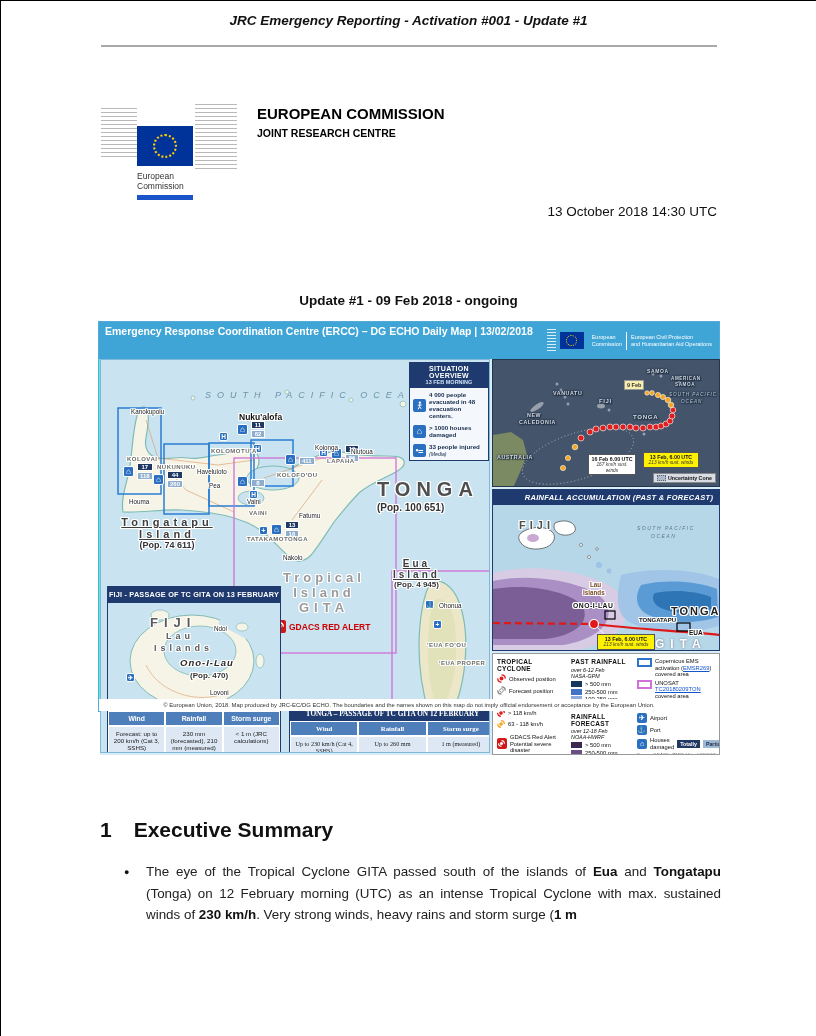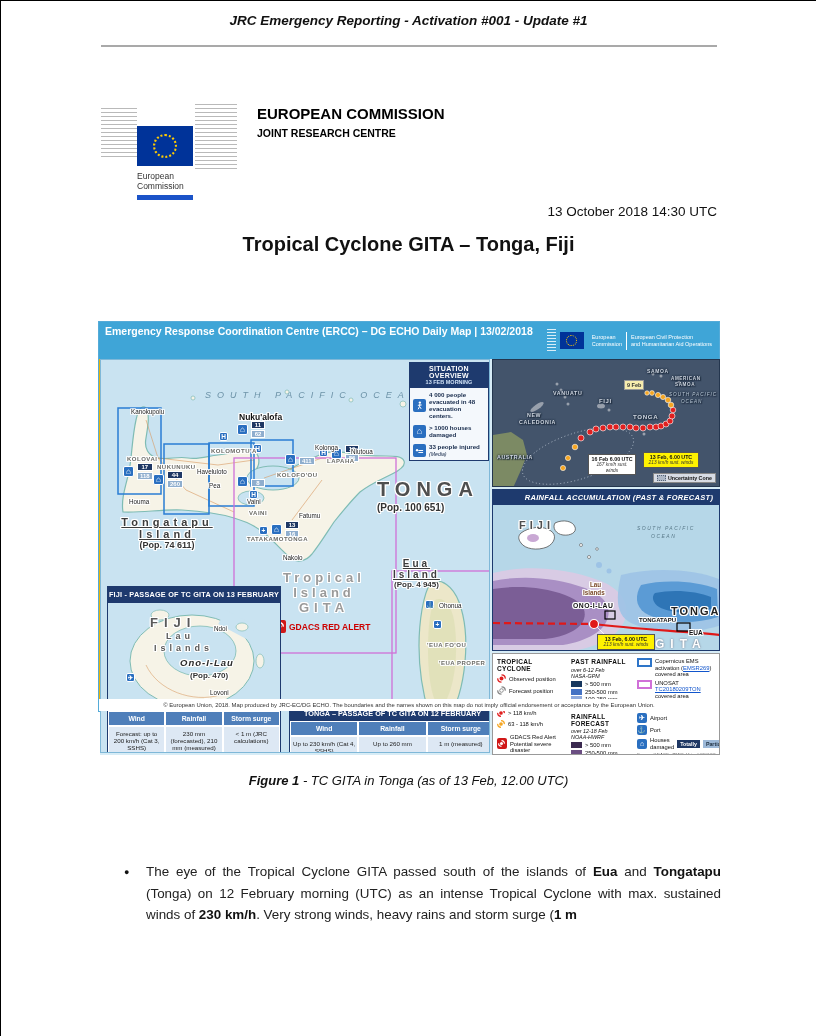--- a/index.html
+++ b/index.html
@@ -25,21 +25,21 @@
   .ec-flag { position:absolute; left:36px; top:30px; width:56px; height:40px; background:#003399; }
   .star-ring { position:absolute; left:50%; top:50%; width:24px; height:24px; margin:-12px 0 0 -12px;
                border:2px dotted #FFCC00; border-radius:50%; }
   .ec-cap { position:absolute; left:36px; top:75px; font-size:8.5px; line-height:10px; color:#333; }
   .ec-bar { position:absolute; left:36px; top:99px; width:56px; height:5px; background:#1b53c8; }
   .ec-name { position:absolute; left:256px; top:104px; font-size:15px; font-weight:bold; color:#000; }
   .ec-dept { position:absolute; left:256px; top:126px; font-size:10.5px; font-weight:bold; color:#000; }
 
   
   .map-fig { position:absolute; left:97px; top:320px; width:622px; height:391px;
-             border:1px solid #55abd8; background:#eab308; }
+             border:1px solid #55abd8; background:#5eead4; }
   .map-head { position:absolute; top:0; left:0; right:0; height:37px; background:#3fa5d7; color:#fff; }
   .mh1 { position:absolute; left:6px; top:3px; font-size:10.5px; font-weight:bold; }
   .mh2 { position:absolute; left:6px; top:16px; font-size:15px; font-weight:bold; }
   .eu-mini { position:absolute; right:3px; top:3px; height:31px; display:flex; align-items:center; }
   .eu-mini-flag { width:24px; height:17px; background:#003399; position:relative; margin:0 4px; }
   .eu-mini-flag .star-ring { width:11px; height:11px; margin:-5.5px 0 0 -5.5px; border-width:1.5px; }
   .eu-mini-waves { width:9px; height:24px; background:repeating-linear-gradient(to bottom,#d9eef8 0 1px,transparent 1px 3px); }
   .eu-mini-txt { font-size:5.5px; line-height:6.5px; color:#fff; padding:0 4px; }
   .eu-div { width:1px; height:18px; background:#fff; }
 
@@ -82,21 +82,21 @@
   .inset-title { height:16px; background:#1e3a6e; color:#fff; font-size:7.3px; font-weight:bold;
                  text-align:center; line-height:16px; letter-spacing:.2px; }
   .fiji-map { position:relative; width:100%; height:108px; overflow:hidden; }
   .mini-tbl { position:absolute; left:0; bottom:0; width:100%; }
   .mini-tbl .hd, .mini-tbl .vl { display:flex; }
   .mini-tbl .hd div { flex:1; background:#4f7fba; color:#fff; font-size:6.8px; font-weight:bold;
                       text-align:center; line-height:13px; border:.5px solid #fff; }
   .mini-tbl .vl div { flex:1; background:#dde8f4; color:#222; font-size:6.2px; line-height:7px;
                       text-align:center; padding:3px 2px; border:.5px solid #fff; }
   
-  .tonga-tbl { position:absolute; left:188px; top:346px; width:207px; border:1px solid #1e3a6e; background:#dde8f4; }
+  .tonga-tbl { position:absolute; left:188px; top:346px; width:207px; border:1px solid #1e3a6e; background:#dde8f4;font-family:Liberation Serif, serif; }
   .tt-title { background:#1e3a6e; color:#fff; font-size:7.3px; font-weight:bold; text-align:center; line-height:14px; }
 
   
   .rightcol { position:absolute; left:392px; top:0; width:228px; height:396px; }
   .track-panel { position:absolute; left:0; top:0; width:228px; height:128px; background:#43546b;
                  border:1px solid #24364e; overflow:hidden; }
   .trk-lbl { font-size:5.3px; font-weight:bold; letter-spacing:.6px; color:#cfd6e0; }
   .callout { position:absolute; text-align:center; border:1px solid #555; padding:1px 2px; }
   .callout .c1 { font-size:5.3px; font-weight:bold; color:#111; line-height:6px; }
   .callout .c2 { font-size:4.8px; font-style:italic; color:#333; line-height:5.5px; }
@@ -161,21 +161,21 @@
     <div class="ec-cap">
       <div>European</div>
       <div>Commission</div>
     </div>
     <div class="ec-bar"></div>
   </div>
   <div class="ec-name">EUROPEAN COMMISSION</div>
   <div class="ec-dept">JOINT RESEARCH CENTRE</div>
 
   <div class="date-line">13 October 2018 14:30 UTC</div>
-  <div class="doc-title">Tropical Cyclone GITA – Tonga, Fiji</div>
+  <div class="doc-upd">Update #1 - 09 Feb 2018 - ongoing</div>
 
   <div class="map-fig">
     <div class="map-head">
       <div class="mh1">Emergency Response Coordination Centre (ERCC) – DG ECHO Daily Map | 13/02/2018</div>
       <div class="eu-mini">
         <div class="eu-mini-waves"></div>
         <div class="eu-mini-flag">
             <div class="star-ring"></div>
           </div>
         <div class="eu-mini-txt">
@@ -644,21 +644,21 @@
             </div>
             <div class="lg-src">Source: GDACS, JTWC, Virtual OSOCC, NOAA, NASA, Media</div>
           </div>
         </div>
       </div>
     </div>
 
     <div class="map-copy">© European Union, 2018. Map produced by JRC-EC/DG ECHO. The boundaries and the names shown on this map do not imply official endorsement or acceptance by the European Union.</div>
   </div>
 
-  <div class="fig-cap">
-    <b>Figure 1</b><span> - TC GITA in Tonga (as of 13 Feb, 12.00 UTC)</span>
+
+  <div class="sec-head">
+    <span class="num">1</span><span>Executive Summary</span>
   </div>
-
 
   <span class="bullet-dot">●</span>
   <p class="bullet-p"><span>The eye of the Tropical Cyclone GITA passed south of the islands of </span><b>Eua</b><span> and </span><b>Tongatapu</b><span> (Tonga) on 12 February morning (UTC) as an intense Tropical Cyclone with max. sustained winds of </span><b>230 km/h</b><span>. Very strong winds, heavy rains and storm surge (</span><b>1 m</b></p>
 
 </div>
 
 </body></html>

